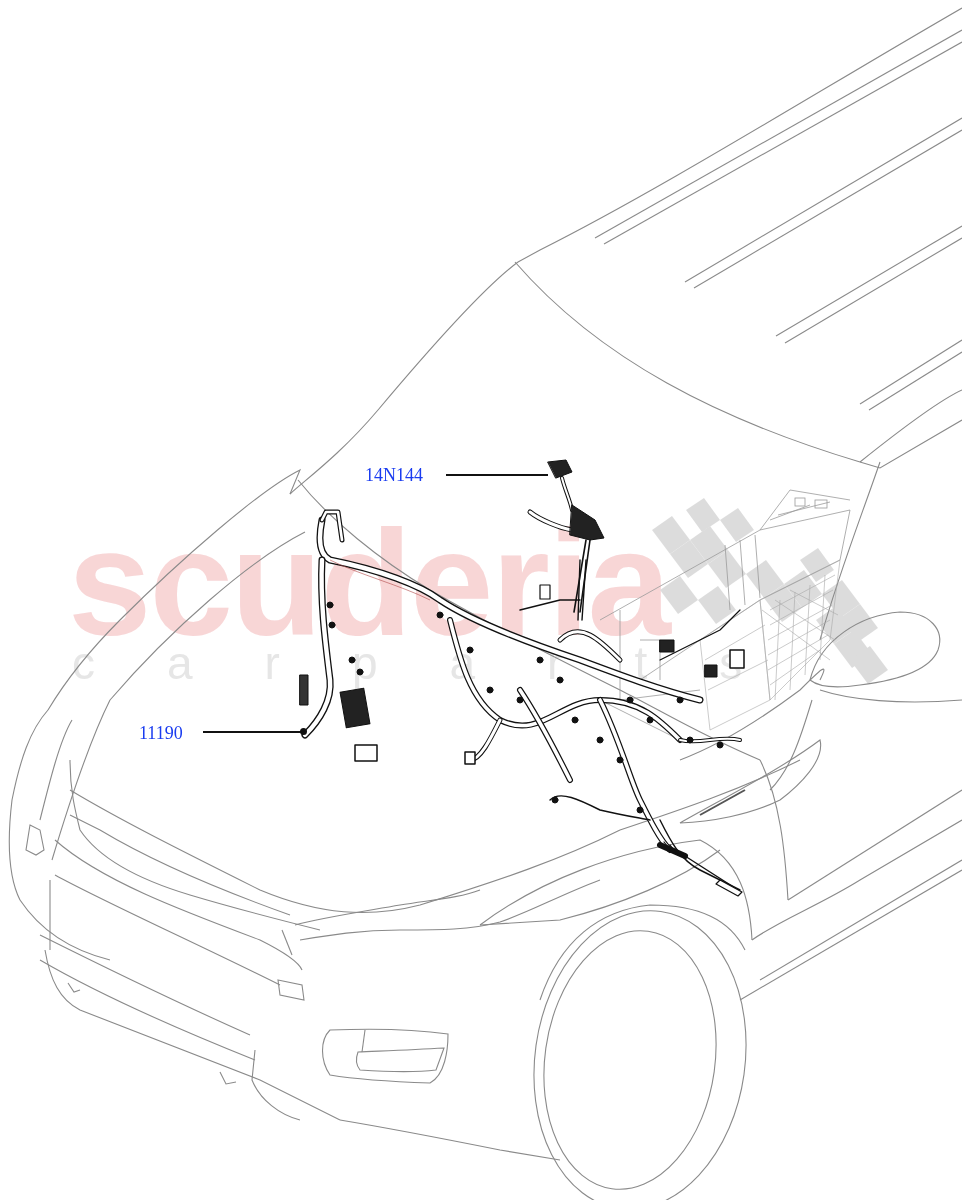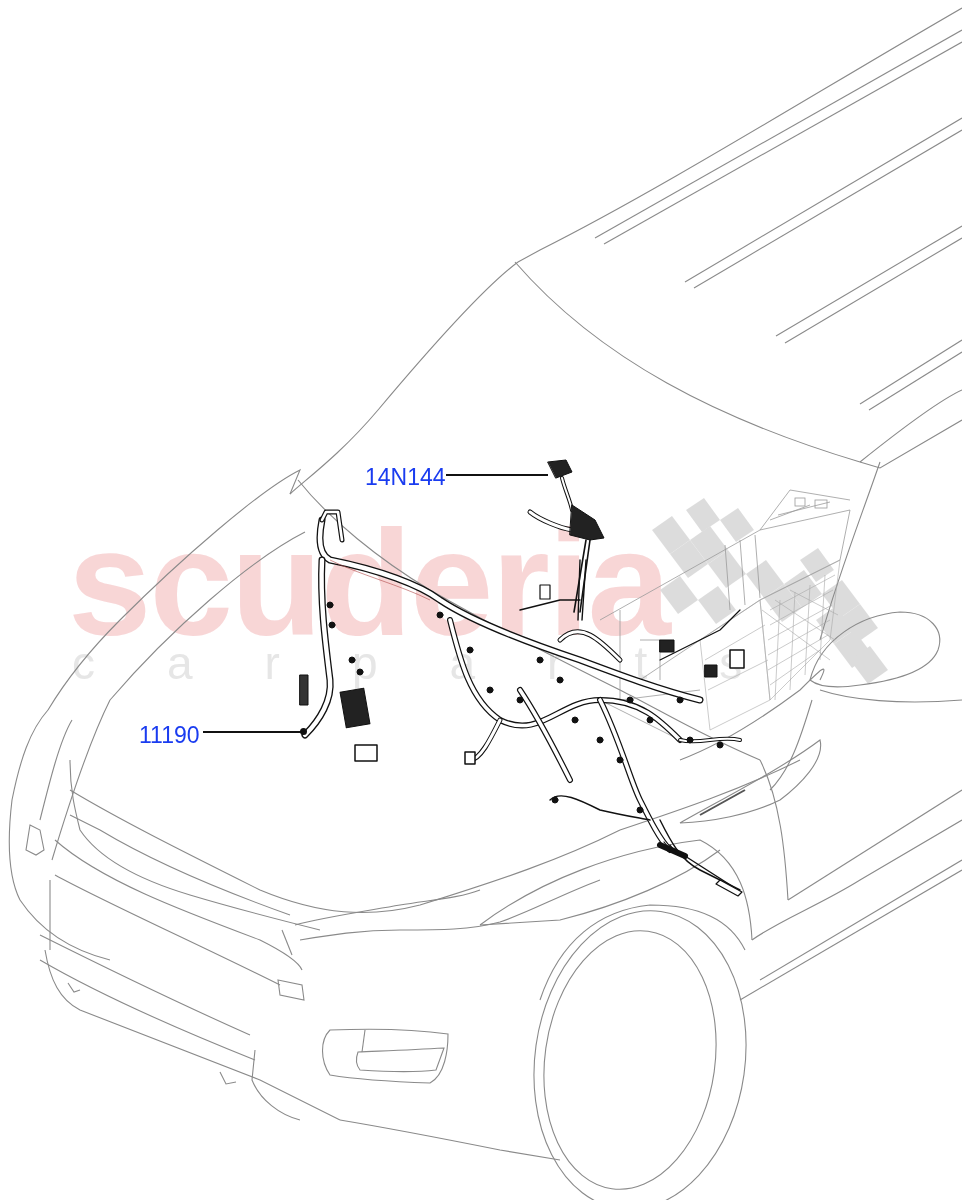--- a/index.html
+++ b/index.html
@@ -11,22 +11,22 @@
     font-size: 150px; line-height: 1; letter-spacing: -2px;
     color: #f7cfd0; opacity: 0.85; white-space: nowrap;
   }
   .watermark-sub {
     position: absolute; left: 72px; top: 640px;
     font-family: "Liberation Sans", sans-serif;
     font-size: 46px; line-height: 1; letter-spacing: 72px;
     color: #e6e6e6; white-space: nowrap;
   }
   .callout {
-    position: absolute; font-family: Liberation Sans, sans-serif;
-    font-size: 23px; color: #1a3cf0; line-height: 1; white-space: nowrap;
+    position: absolute; font-family: Liberation Serif, serif;
+    font-size: 18px; color: #1a3cf0; line-height: 1; white-space: nowrap;
   }
   .callout-line { position: absolute; height: 2px; background: #111; }
   .callout-dot { position: absolute; width: 7px; height: 7px; border-radius: 50%; background: #111; }
 </style>
 </head>
 <body>
 
 <div class="canvas">
 
   <div class="watermark-main">scuderia</div>

